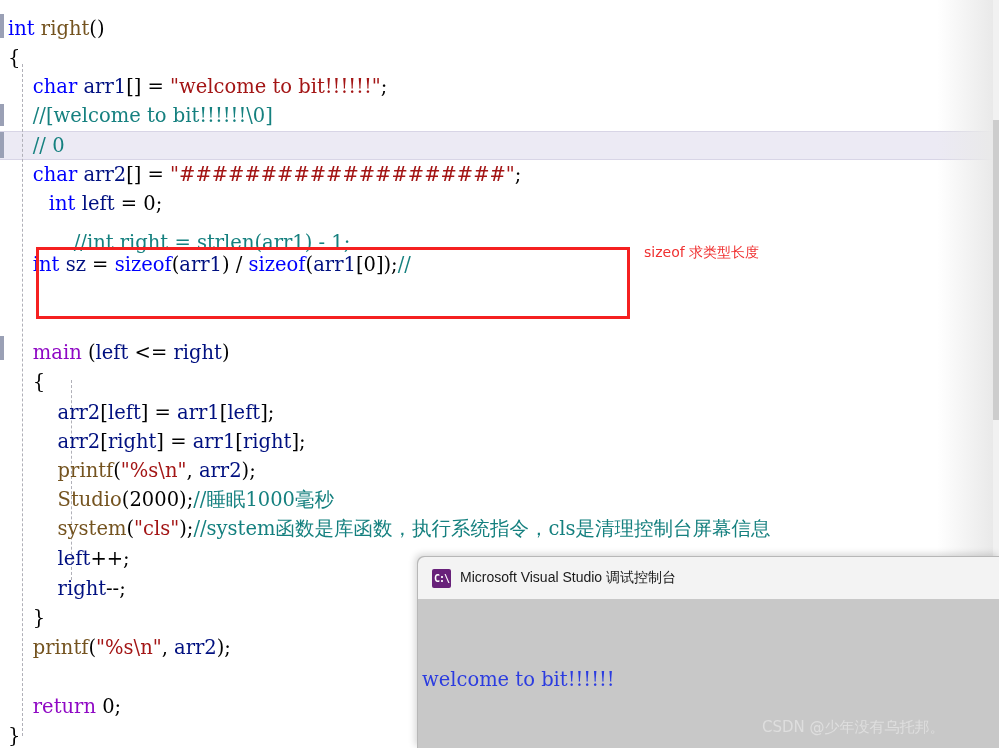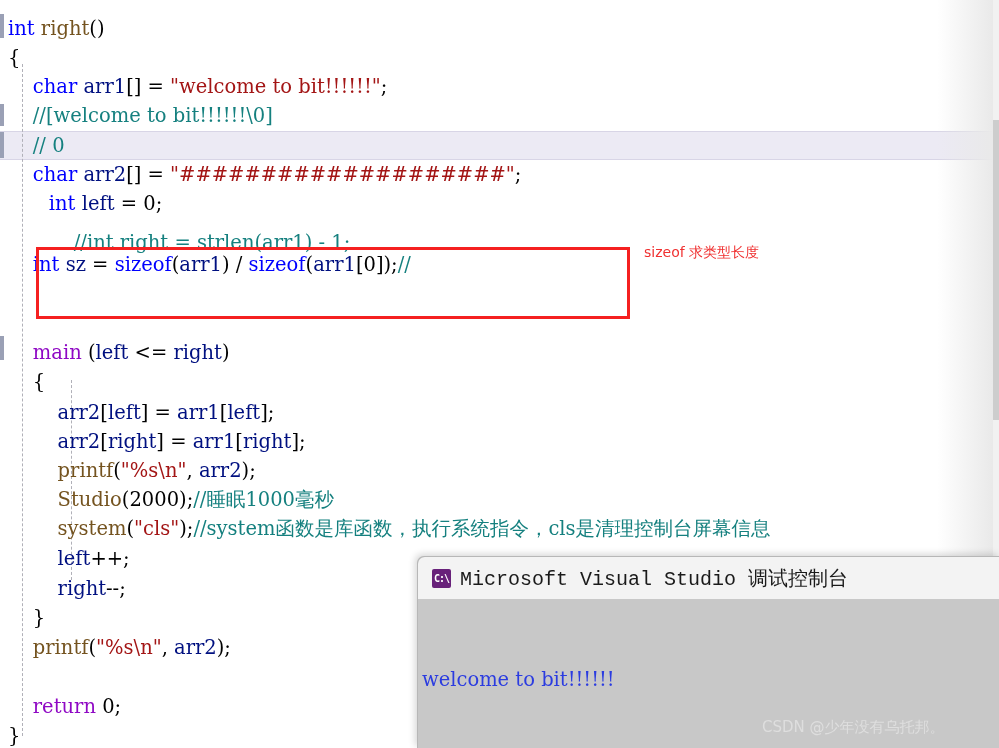--- a/index.html
+++ b/index.html
@@ -159,22 +159,22 @@
     font-family: "DejaVu Sans Mono", "Liberation Mono", monospace;
     font-size: 10px;
     font-weight: bold;
     line-height: 19px;
     text-align: center;
     letter-spacing: -1px;
     flex: 0 0 auto;
   }
   #console-title {
     margin-left: 9px;
-    font-family: Liberation Mono, monospace;
-    font-size: 20px;
+    font-family: Liberation Sans, sans-serif;
+    font-size: 14px;
     color: #1a1a1a;
     white-space: nowrap;
   }
   #console-body {
     position: relative;
     padding: 8px 0 0 4px;
     font-family: "DejaVu Serif", "Liberation Serif", serif;
     font-size: 19.5px;
     line-height: 29px;
     color: #2b3ce0;

